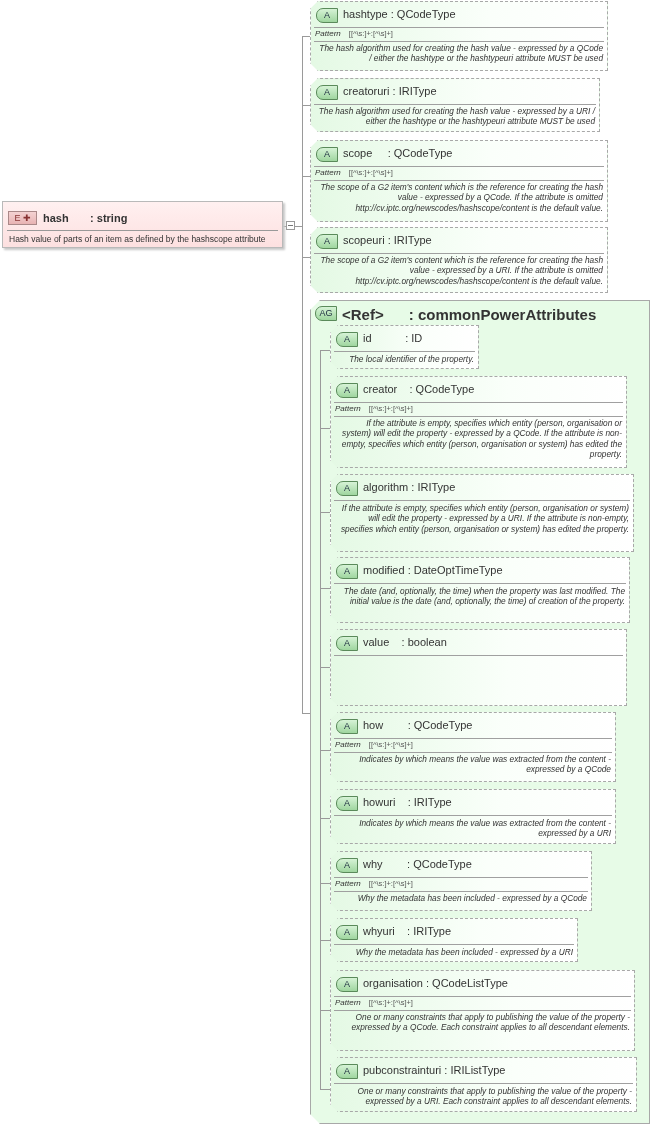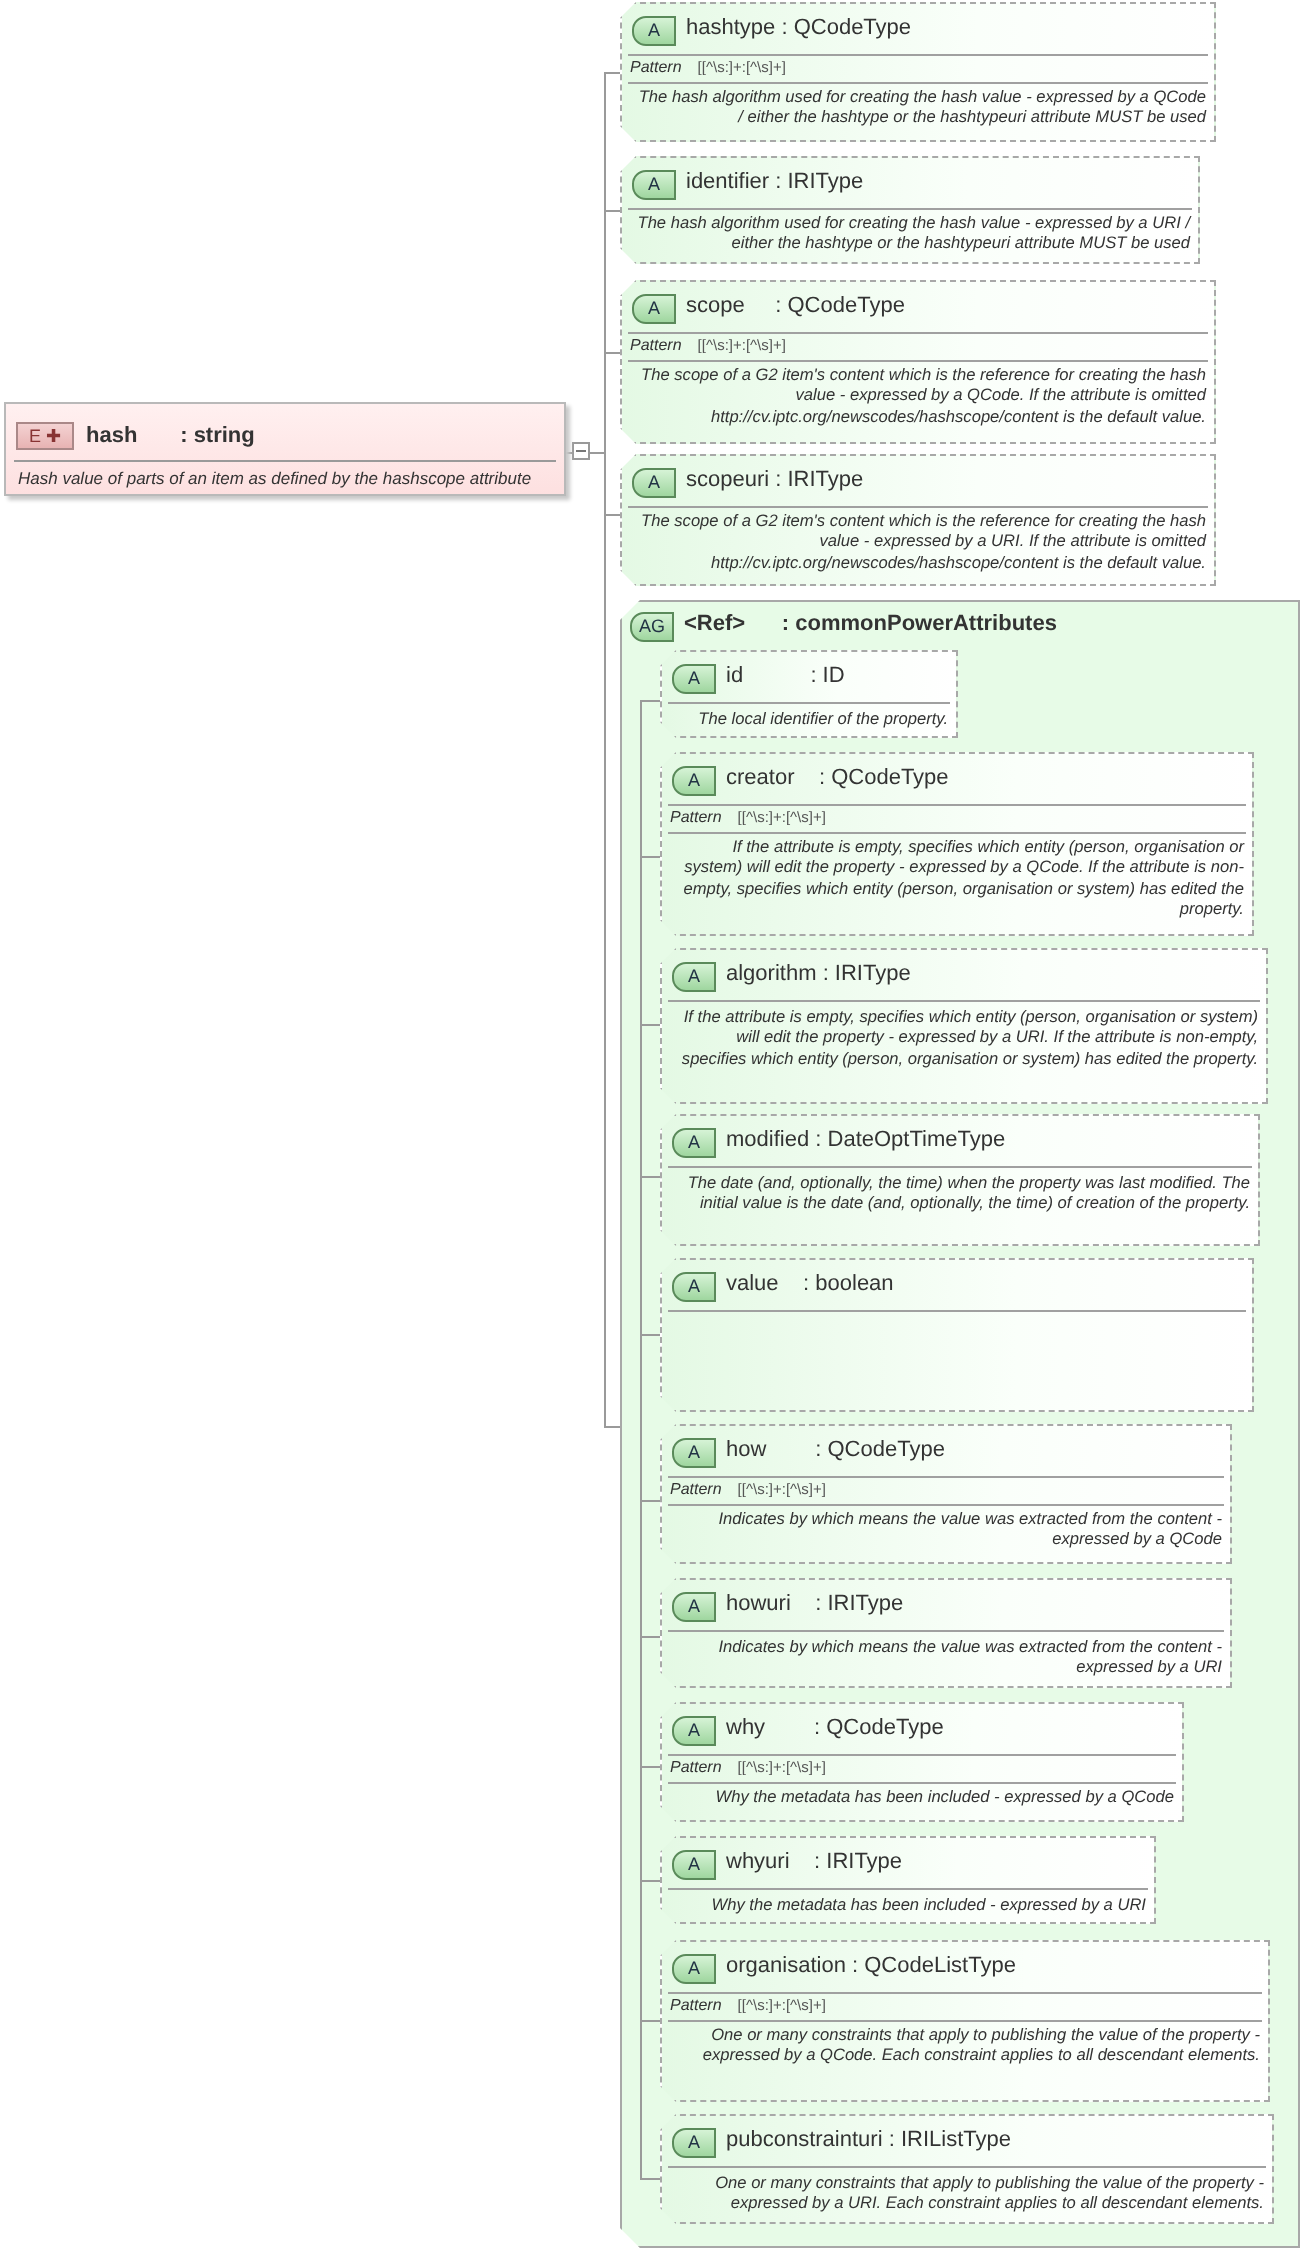--- a/index.html
+++ b/index.html
@@ -4,21 +4,21 @@
   <style>
     html, body { margin:0; padding:0; background:#ffffff; }
     body { width:653px; height:1130px; position:relative; overflow:hidden;
            font-family:"Liberation Sans", sans-serif; }
     .abs { position:absolute; }
     
     .elem { background:linear-gradient(#fff0f0,#fde0e0); border:1px solid #b9b9b9;
             box-shadow:2px 2px 2px #c8c8c8; box-sizing:border-box; }
     .elem .title { position:absolute; left:40px; top:10px; font-weight:bold; font-size:11px; color:#333; white-space:pre; }
     .elem .sep { position:absolute; left:4px; right:4px; top:28px; border-top:1px solid #999; }
-    .elem .desc { position:absolute; left:6px; top:32px; font-style:italic; font-size:8.5px; color:#333; white-space:nowrap; }
+    .elem .desc { position:absolute; left:6px; top:32px; font-size:8.5px; color:#333; white-space:nowrap; }
     .ebadge { position:absolute; left:5px; top:9px; width:27px; height:12px; border:1px solid #a88;
               background:linear-gradient(#f4d2d2,#e8b3b3); font-size:9px; color:#833; text-align:center; line-height:12px; }
     
     .attr { box-sizing:border-box; border:1px dashed #a8a8a8; background:linear-gradient(90deg,#e4f9e4,#fafffa 60%,#ffffff);
             box-shadow:2px 2px 2px #d0d0d0;
             clip-path:polygon(8px 0,100% 0,100% 100%,8px 100%,0 calc(100% - 8px),0 8px); }
     .attr .abadge { position:absolute; left:5px; top:6px; width:20px; height:13px; border:1px solid #5a8a5a;
                     border-radius:7px 0 0 7px; background:linear-gradient(#d6f3d6,#9fd69f);
                     font-size:9px; text-align:center; line-height:13px; color:#234; }
     .attr .name { position:absolute; left:32px; top:6px; font-weight:normal; font-size:11px; color:#333; white-space:pre; }
@@ -61,21 +61,21 @@
   <div class="abadge">A</div>
   <div class="name"><span>hashtype</span> <span>: QCodeType</span></div>
   <div class="line" style="top:25px;"></div>
   <div class="pat" style="top:27px;"><i>Pattern</i><span class="pv">[[^\s:]+:[^\s]+]</span></div>
   <div class="line" style="top:39px;"></div>
   <div class="desc" style="top:41px;">The hash algorithm used for creating the hash value - expressed by a QCode / either the hashtype or the hashtypeuri attribute MUST be used</div>
 </div>
 
 <div class="abs attr" style="left:310px;top:78px;width:290px;height:54px;">
   <div class="abadge">A</div>
-  <div class="name"><span>identifier</span> <span>: IRIType</span></div>
+  <div class="name"><span>creatoruri</span> <span>: IRIType</span></div>
   <div class="line" style="top:25px;"></div>
   <div class="desc" style="top:27px;">The hash algorithm used for creating the hash value - expressed by a URI / either the hashtype or the hashtypeuri attribute MUST be used</div>
 </div>
 
 <div class="abs attr" style="left:310px;top:140px;width:298px;height:82px;">
   <div class="abadge">A</div>
   <div class="name"><span>scope</span>     <span>: QCodeType</span></div>
   <div class="line" style="top:25px;"></div>
   <div class="pat" style="top:27px;"><i>Pattern</i><span class="pv">[[^\s:]+:[^\s]+]</span></div>
   <div class="line" style="top:39px;"></div>
@@ -84,21 +84,21 @@
 
 <div class="abs attr" style="left:310px;top:227px;width:298px;height:66px;">
   <div class="abadge">A</div>
   <div class="name"><span>scopeuri</span> <span>: IRIType</span></div>
   <div class="line" style="top:25px;"></div>
   <div class="desc" style="top:27px;">The scope of a G2 item's content which is the reference for creating the hash value - expressed by a URI. If the attribute is omitted http://cv.iptc.org/newscodes/hashscope/content is the default value.</div>
 </div>
 
 <div class="abs group" style="left:310px;top:300px;width:340px;height:824px;"></div>
 <div class="agbadge">AG</div>
-<div class="abs" style="left:342px;top:306px;font-weight:bold;font-size:11px;color:#333;white-space:pre;"><span>&lt;Ref&gt;</span>      <span>: commonPowerAttributes</span></div>
+<div class="abs" style="left:342px;top:306px;font-weight:bold;font-size:15px;color:#333;white-space:pre;"><span>&lt;Ref&gt;</span>      <span>: commonPowerAttributes</span></div>
 
 <div class="vline" style="left:320px;top:350px;height:739px;"></div>
 <div class="hline" style="left:320px;top:350px;width:10px;"></div>
 <div class="hline" style="left:320px;top:428px;width:10px;"></div>
 <div class="hline" style="left:320px;top:512px;width:10px;"></div>
 <div class="hline" style="left:320px;top:588px;width:10px;"></div>
 <div class="hline" style="left:320px;top:667px;width:10px;"></div>
 <div class="hline" style="left:320px;top:750px;width:10px;"></div>
 <div class="hline" style="left:320px;top:818px;width:10px;"></div>
 <div class="hline" style="left:320px;top:883px;width:10px;"></div>

